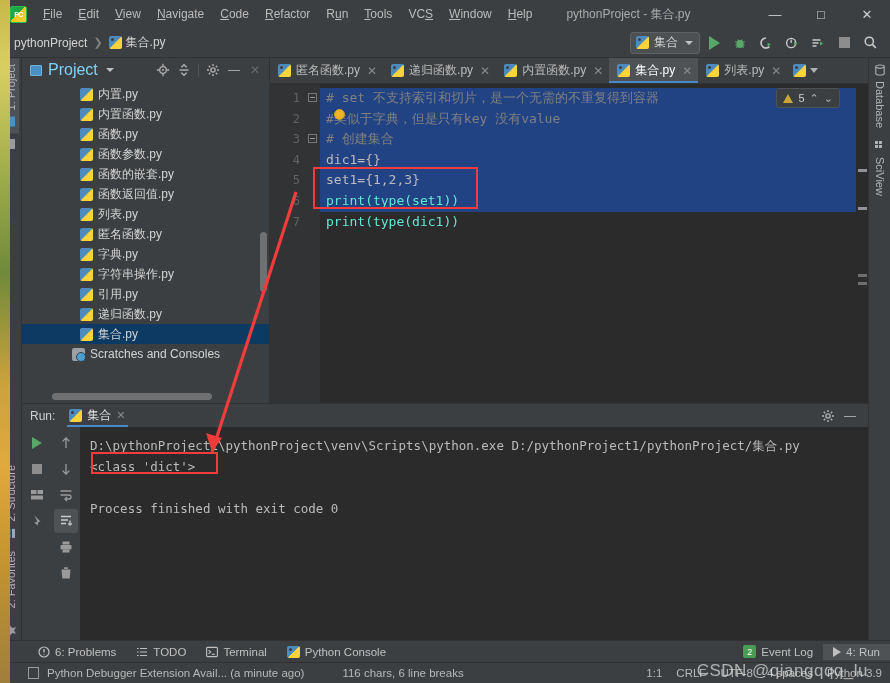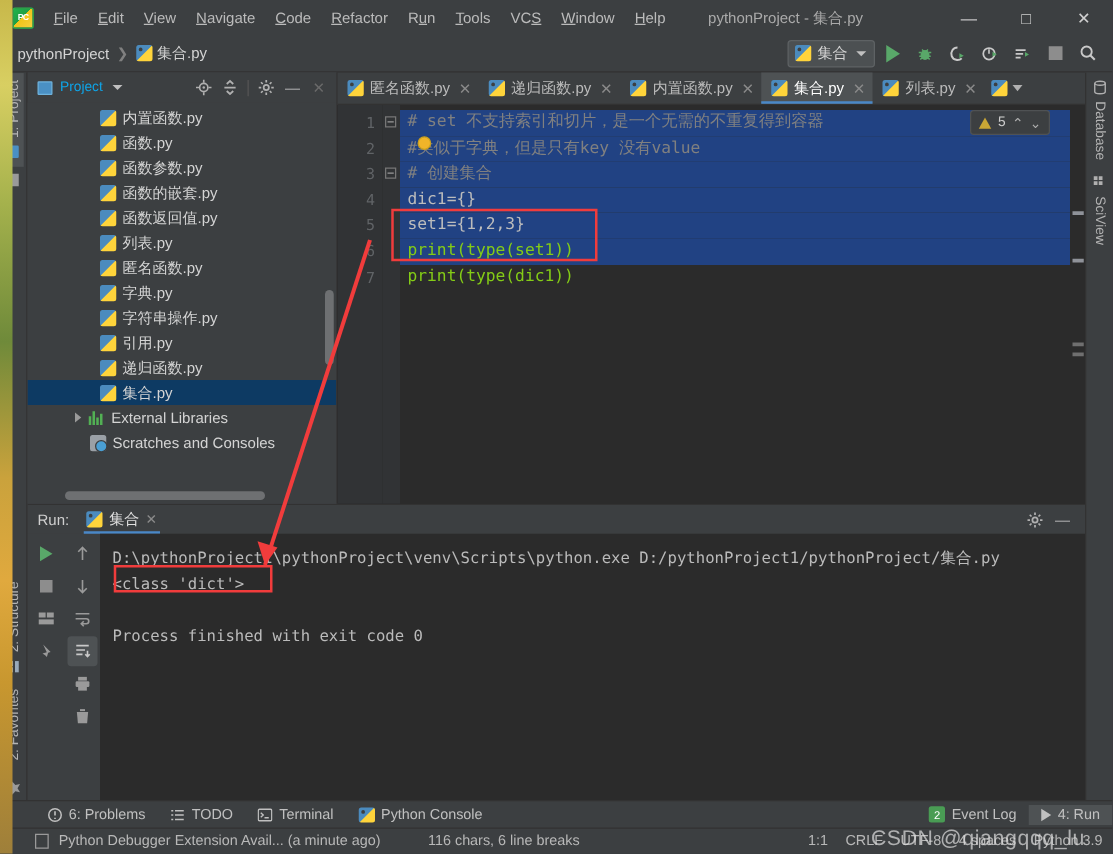--- a/index.html
+++ b/index.html
@@ -123,21 +123,21 @@
 
   
   .project {
     width: 248px; flex: 0 0 248px; background:#3c3f41;
     display:flex; flex-direction:column; border-right:1px solid #323232;
   }
   .panel-head {
     height: 24px; display:flex; align-items:center; padding: 0 4px 0 8px;
     flex: 0 0 24px; background:#3c3f41;
   }
-  .panel-title { font-size:11px; color:#0ea5e9; display:flex;align-items:center;gap:6px;}
+  .panel-title { font-size:16px; color:#7dd3fc; display:flex;align-items:center;gap:6px;}
   .proj-sq { width:12px;height:11px;background:#4a90c4;border:1px solid #6fb3dd;border-radius:1px;}
   .ph-icons { margin-left:auto; display:flex; align-items:center; gap:1px; }
   .ph-ic { width:20px;height:20px;display:flex;align-items:center;justify-content:center;color:#b0b0b0;font-size:12px;}
   .divider-v { width:1px;height:13px;background:#555; margin:0 3px;}
 
   .tree {
     flex:1 1 auto; overflow:hidden; position:relative; padding-top:2px;
     background:#3c3f41;
   }
   .tree-row {
@@ -210,21 +210,21 @@
   }
   .code {
     flex:1 1 auto; position:relative; padding-top:4px; min-width:0;
     font-family:"DejaVu Sans Mono", monospace; font-size:13px;
     background:#2b2b2b; overflow:hidden;
   }
   .cline { height:20.6px; line-height:20.6px; white-space:pre; padding-left:6px; position:relative;}
   .sel { background:#214283; }
   .c-comment { color:#808080; }
   .c-ident { color:#bcbcbc; }
-  .c-func { color:#84cc16; }
+  .c-func { color:#5eead4; }
   .bulb {
     position:absolute; left:14px; top:25px; width:11px;height:11px;border-radius:50%;
     background:#f0b429; border:1px solid #caa01f; z-index:6;
   }
 
   
   .redbox { position:absolute; border:2px solid #f13c3c; z-index: 25; pointer-events:none; }
   .arrow-svg { position:absolute; left:0; top:0; width:890px;height:683px; z-index:30; pointer-events:none;}
 
   
@@ -463,20 +463,24 @@
                   </svg>
               </span>
               <span class="ph-ic">—</span>
               <span class="ph-ic" style="color:#6a6a6a">✕</span>
             </div>
           </div>
 
           <div class="tree">
             <div class="tree-row">
                 <span class="fileicon"></span>
+                <span>内置.py</span>
+              </div>
+            <div class="tree-row">
+                <span class="fileicon"></span>
                 <span>内置函数.py</span>
               </div>
             <div class="tree-row">
                 <span class="fileicon"></span>
                 <span>函数.py</span>
               </div>
             <div class="tree-row">
                 <span class="fileicon"></span>
                 <span>函数参数.py</span>
               </div>
@@ -510,30 +514,20 @@
               </div>
             <div class="tree-row">
                 <span class="fileicon"></span>
                 <span>递归函数.py</span>
               </div>
             <div class="tree-row selected">
                 <span class="fileicon"></span>
                 <span>集合.py</span>
               </div>
 
-            <div class="tree-row lvl1">
-              <span class="arrow-r"></span>
-              <span class="lib-icon">
-                  <i style="height:7px"></i>
-                  <i style="height:11px"></i>
-                  <i style="height:6px"></i>
-                  <i style="height:9px"></i>
-                </span>
-              <span>External Libraries</span>
-            </div>
             <div class="tree-row lvl1" style="padding-left:50px">
               <span class="scratch-icon"></span>
               <span>Scratches and Consoles</span>
             </div>
 
             <div class="tree-hscroll"></div>
             <div class="tree-vscroll"></div>
           </div>
         </div>
 

